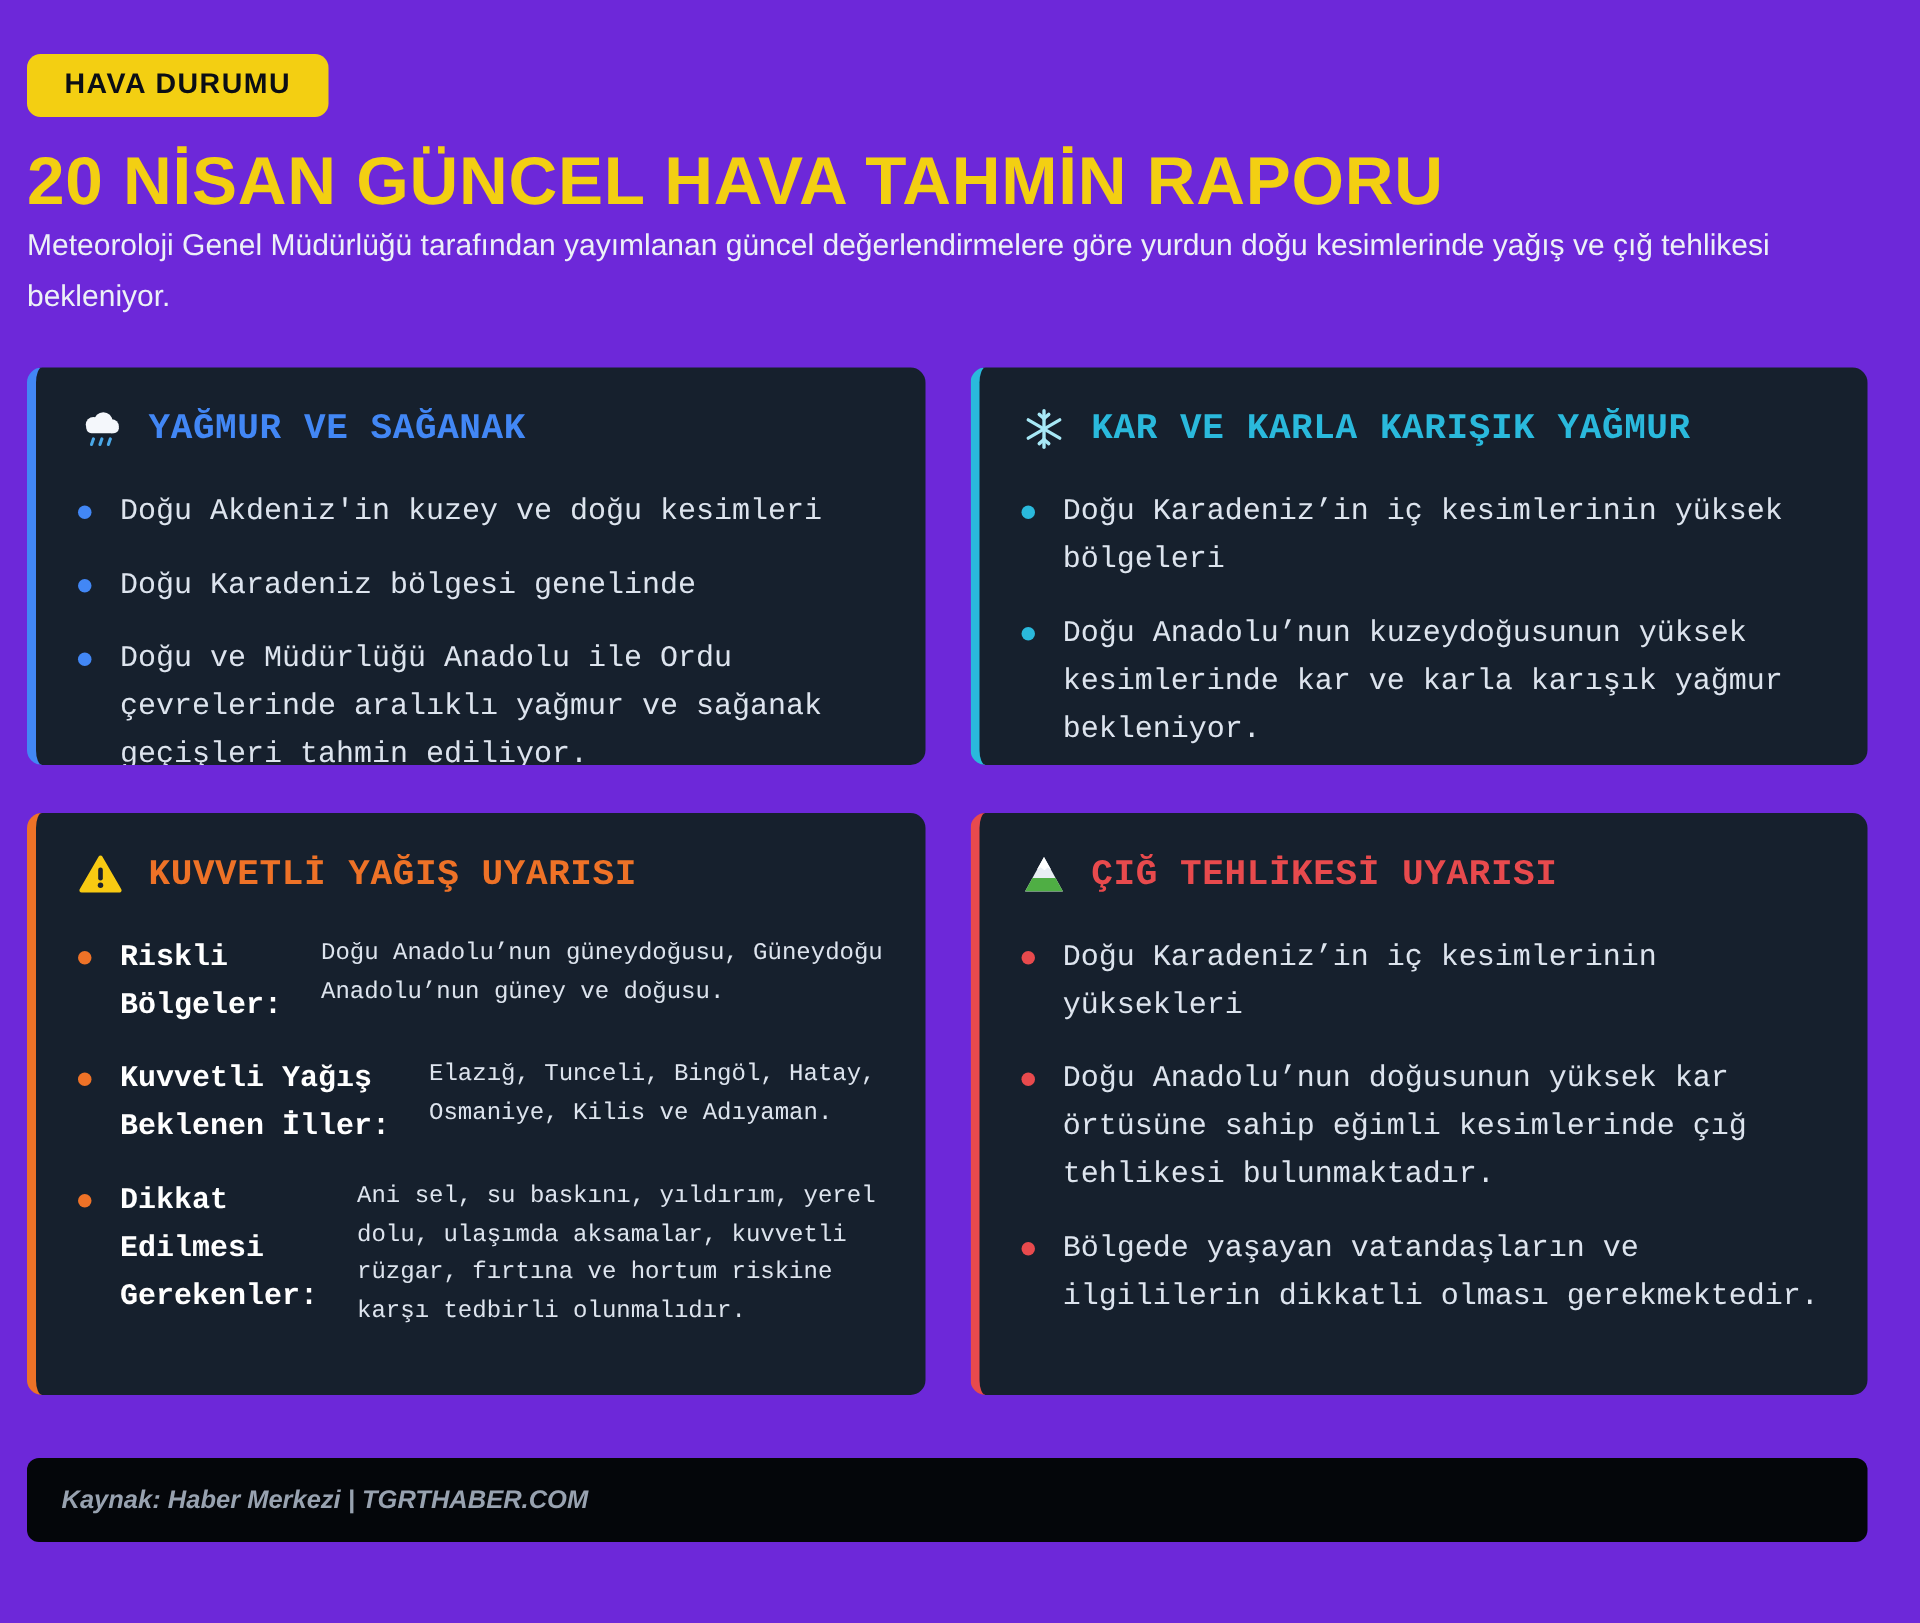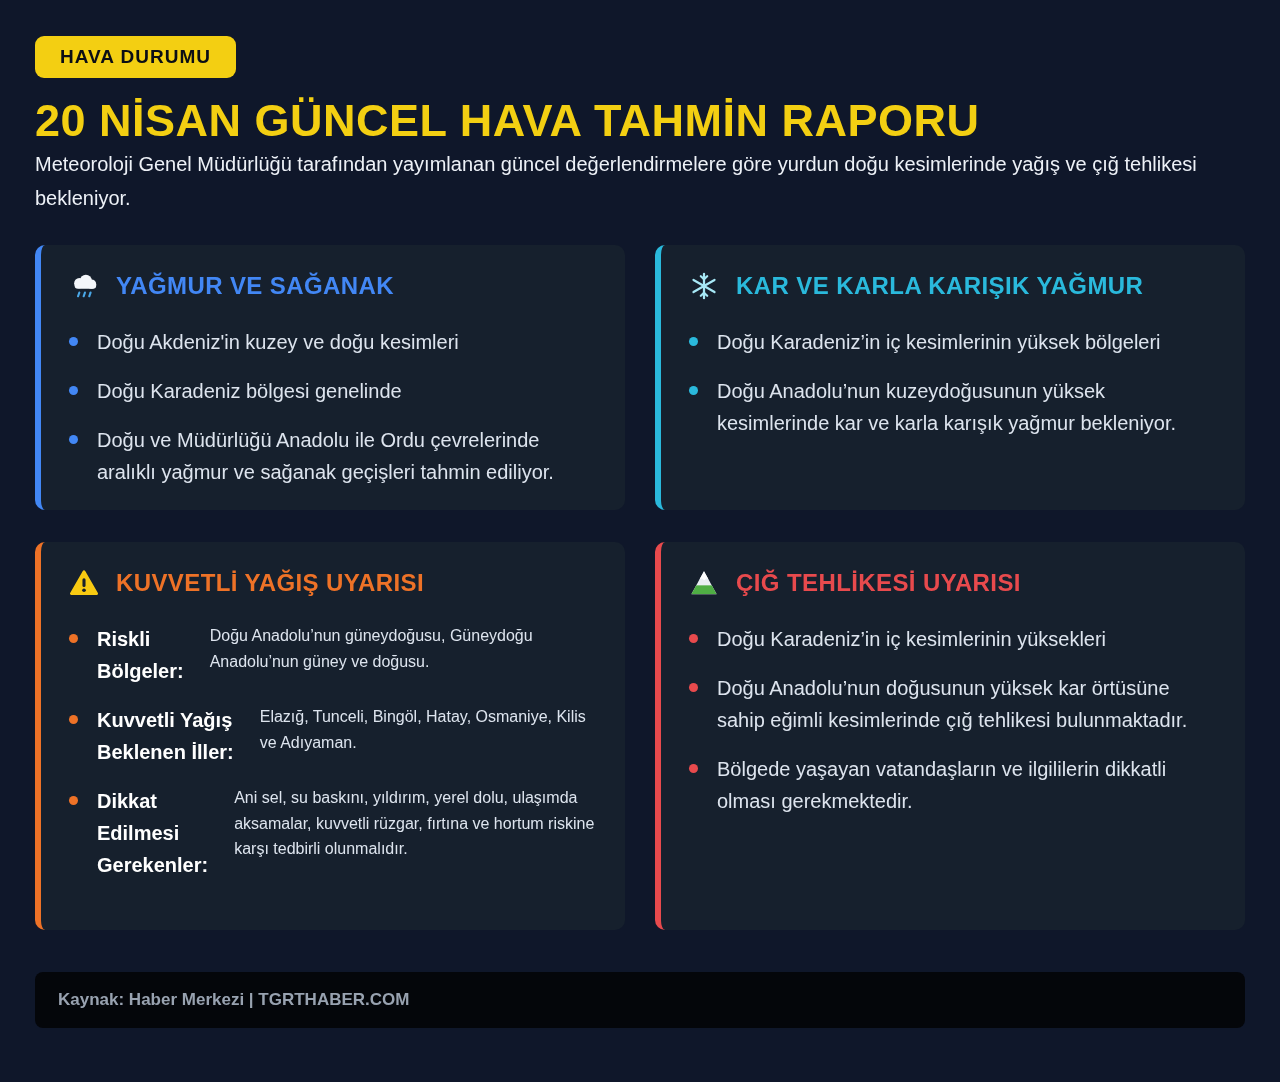--- a/index.html
+++ b/index.html
@@ -1,21 +1,21 @@
 <!DOCTYPE html>
 <html lang="tr"><head>
 <meta charset="utf-8">
 <style>
   * { margin:0; padding:0; box-sizing:border-box; }
   html,body { background:#05070c; }
   .page {
     width:1280px; height:1082px;
-    background:#0f172a;
+    background:#6d28d9;
     font-family:"Liberation Sans", sans-serif;
-    padding:36px 35px 0 35px;
+    padding:36px 35px 0 18px;
     position:relative; overflow:hidden;
   }
   
   .badge {
     display:inline-flex; align-items:center;
     height:42px; padding:0 25px;
     background:#f3cf12; color:#0b0e15;
     font-size:19px; font-weight:bold; letter-spacing:1px;
     border-radius:9px;
   }
@@ -35,20 +35,21 @@
     grid-template-columns:1fr 1fr;
     grid-template-rows:265px 388px;
     column-gap:30px; row-gap:32px;
   }
   .card {
     background:#16202d;
     border-radius:10px;
     border-left:6px solid var(--acc);
     padding:26px 28px 20px 28px;
     overflow:hidden;
+    font-family:Liberation Mono, monospace;
   }
   .acc-blue   { --acc:#4287f5; }
   .acc-cyan   { --acc:#2ab9dc; }
   .acc-orange { --acc:#ee7227; }
   .acc-red    { --acc:#e84a4d; }
   .card-header { display:flex; align-items:center; gap:17px; margin-bottom:25px; }
   .card-header .icon { width:30px; height:30px; flex-shrink:0; display:inline-flex; }
   .card-header .icon svg { width:100%; height:100%; }
   .card-title { font-size:24px; font-weight:bold; letter-spacing:.4px; color:var(--acc); }
   .bullets { list-style:none; display:flex; flex-direction:column; gap:17px; }
@@ -63,21 +64,21 @@
   .def-label {
     font-size:20px; line-height:1.6; font-weight:bold; color:#ffffff;
     white-space:pre-line; flex-shrink:0;
   }
   .def-text { font-size:16px; line-height:1.6; color:#dde4ee; }
   
   .footer {
     margin-top:42px; height:56px;
     background:#04060a; border-radius:8px;
     display:flex; align-items:center; padding:0 23px;
-    color:#98a2b0; font-size:17px; font-weight:bold;
+    color:#98a2b0; font-size:17px; font-weight:bold;font-style:italic;
   }
 </style>
 </head>
 <body>
 
 <div class="page">
 
   <span class="badge">HAVA DURUMU</span>
 
   <h1 class="title">20 NİSAN GÜNCEL HAVA TAHMİN RAPORU</h1>

